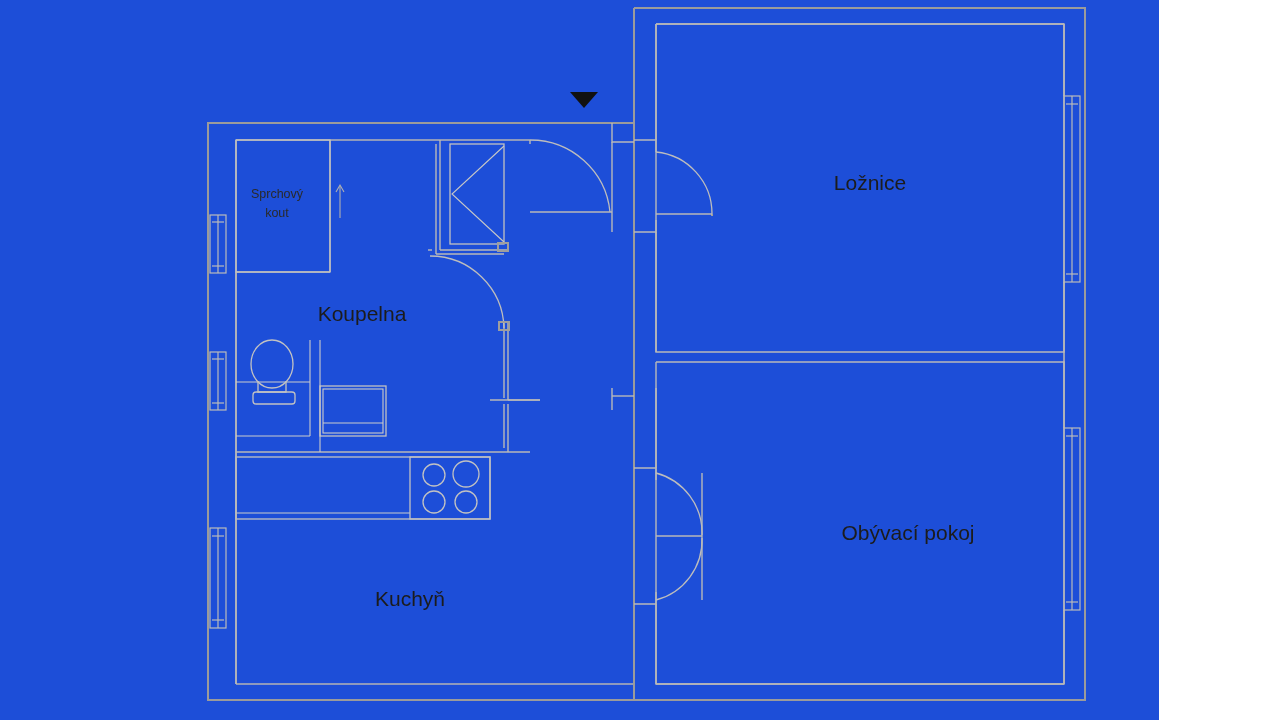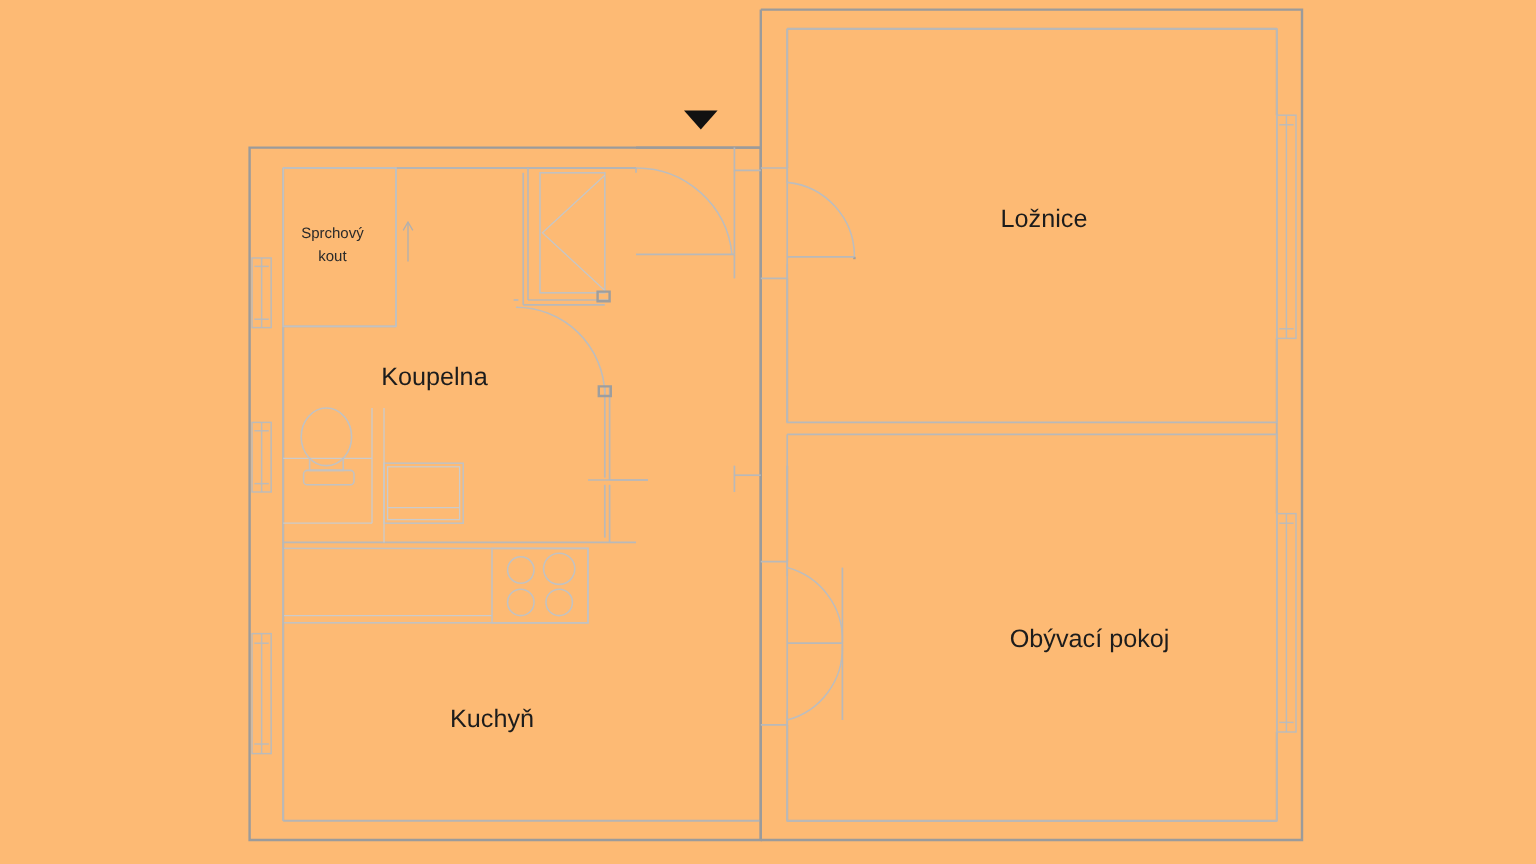--- a/index.html
+++ b/index.html
@@ -8,23 +8,23 @@
     background: #ffffff;
   }
   body {
     width: 1280px;
     height: 720px;
     overflow: hidden;
     font-family: "Liberation Sans", sans-serif;
   }
   #floorplan-root {
     position: relative;
-    width: 1280px;
+    width: 1159px;
     height: 720px;
-    background: #fdba74;
+    background: #1d4ed8;
   }
   svg#plan-svg {
     display: block;
     width: 1280px;
     height: 720px;
   }
   .wall-outer {
     fill: none;
     stroke: #9b9b9b;
     stroke-width: 2;

